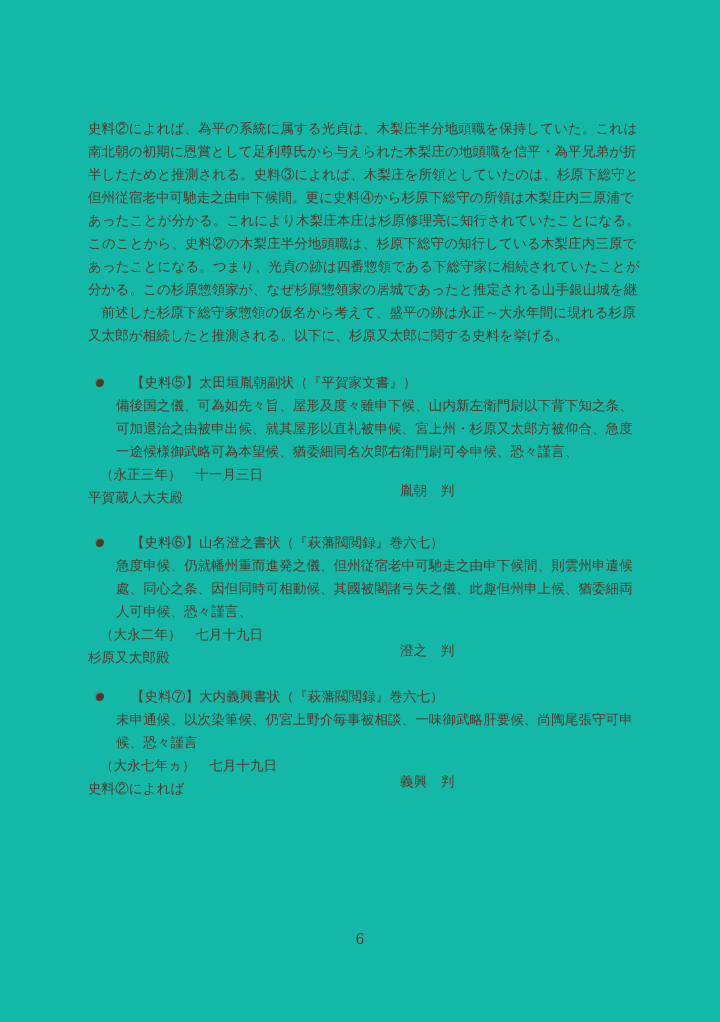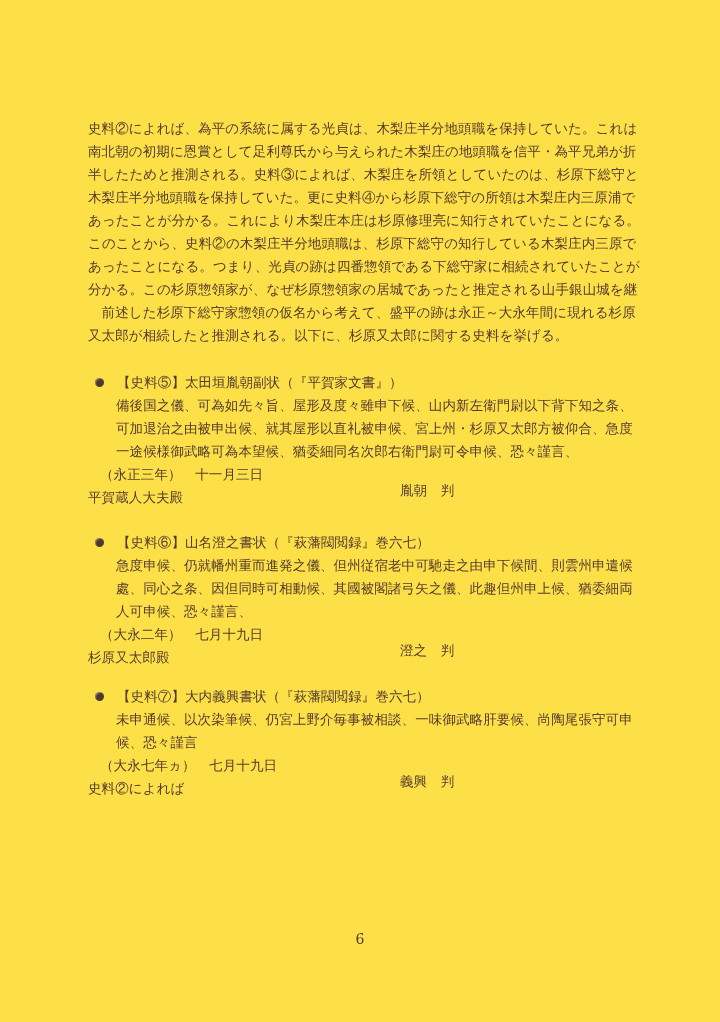--- a/index.html
+++ b/index.html
@@ -4,21 +4,21 @@
 <style>
   html, body { margin: 0; padding: 0; }
   body {
     width: 720px; height: 1022px;
     background: #fdfdfb;
     font-family: "DejaVu Serif", "Liberation Serif", serif;
   }
   .page {
     position: relative;
     width: 720px; height: 1022px;
-    background: #fde047;
+    background: #14b8a6;
     color: #523a30;
     overflow: hidden;
   }
   .content {
     position: absolute;
     left: 88px; top: 117px;
     width: 552px;
     font-size: 13.5px;
     line-height: 23px;
     letter-spacing: 0.1px;
@@ -29,21 +29,21 @@
   .src-gap-2 { margin-top: 22px; }
   .src-gap-3 { margin-top: 16px; }
   .bullet {
     position: absolute;
     left: 7px; top: 7px;
     width: 9px; height: 9px;
     border-radius: 50%;
     background: #4e372c;
     box-shadow: inset 1px 1px 1px rgba(255,255,255,0.35);
   }
-  .src-title { margin-left: 29px; }
+  .src-title { margin-left: 43px; }
   .src-body  { margin-left: 28px; }
   .date-row  { margin-left: 12px; position: relative; font-family: Liberation Serif, serif; }
   .sig { position: absolute; left: 300px; top: 16px; }
   .addressee { }
   .page-number {
     position: absolute;
     top: 931px; left: 0;
     width: 720px;
     text-align: center;
     font-size: 14px;
@@ -53,21 +53,21 @@
 </head>
 <body>
 
 <div class="page">
   <div class="content">
 
     <div>
       <div class="line">史料②によれば、為平の系統に属する光貞は、木梨庄半分地頭職を保持していた。これは</div>
       <div class="line">南北朝の初期に恩賞として足利尊氏から与えられた木梨庄の地頭職を信平・為平兄弟が折</div>
       <div class="line">半したためと推測される。史料③によれば、木梨庄を所領としていたのは、杉原下総守と</div>
-      <div class="line">木梨庄半分地頭職を保持していた。更に史料④から杉原下総守の所領は木梨庄内三原浦で</div>
+      <div class="line">但州従宿老中可馳走之由申下候間。更に史料④から杉原下総守の所領は木梨庄内三原浦で</div>
       <div class="line">あったことが分かる。これにより木梨庄本庄は杉原修理亮に知行されていたことになる。</div>
       <div class="line">このことから、史料②の木梨庄半分地頭職は、杉原下総守の知行している木梨庄内三原で</div>
       <div class="line">あったことになる。つまり、光貞の跡は四番惣領である下総守家に相続されていたことが</div>
       <div class="line">分かる。この杉原惣領家が、なぜ杉原惣領家の居城であったと推定される山手銀山城を継</div>
     </div>
 
     <div>
       <div class="line">　前述した杉原下総守家惣領の仮名から考えて、盛平の跡は永正～大永年間に現れる杉原</div>
       <div class="line">又太郎が相続したと推測される。以下に、杉原又太郎に関する史料を挙げる。</div>
     </div>

